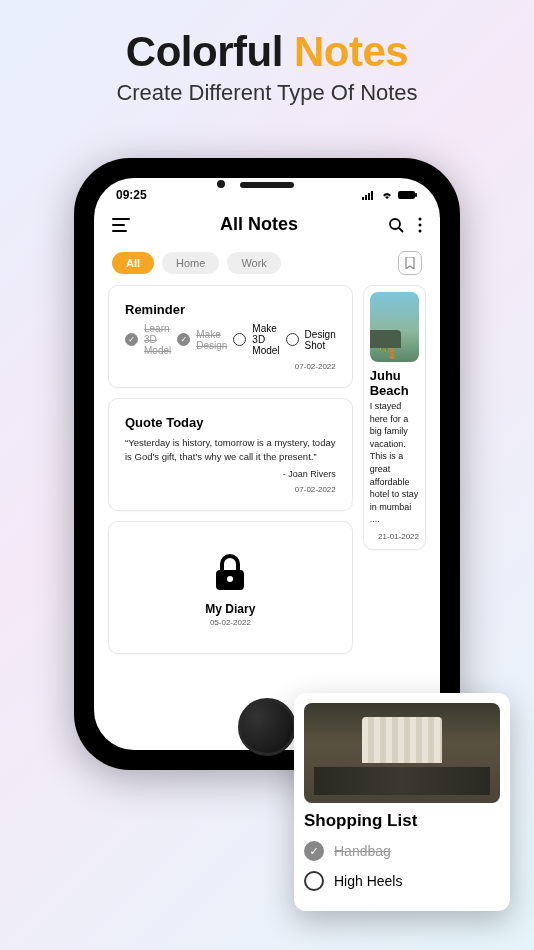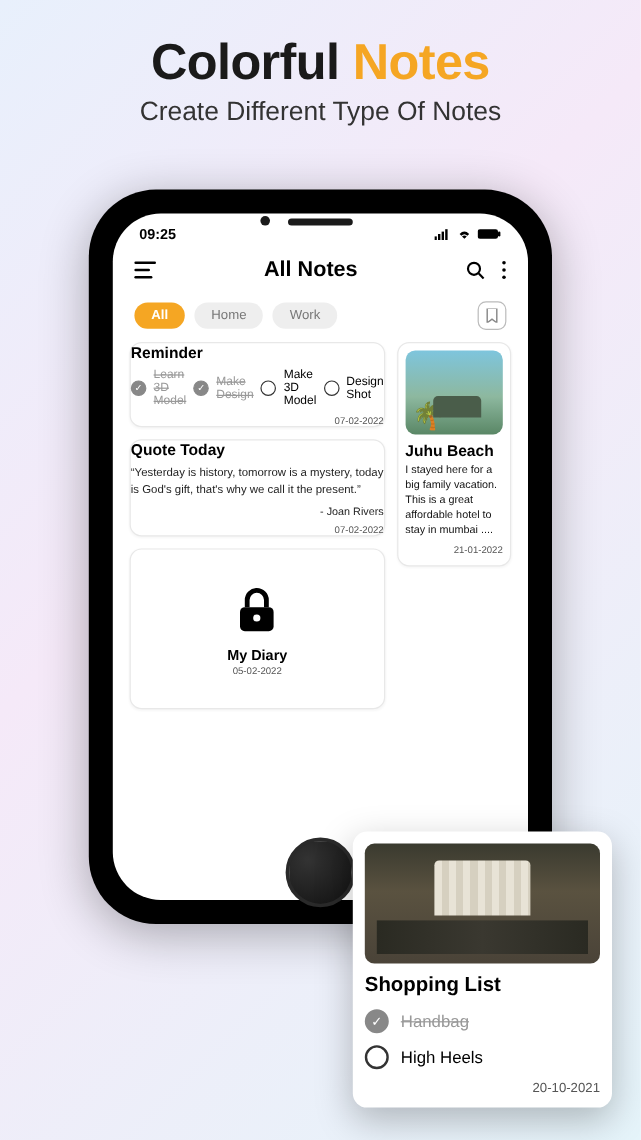--- a/index.html
+++ b/index.html
@@ -108,21 +108,21 @@
       display: flex;
       gap: 10px;
       position: relative;
       height: calc(100% - 120px);
     }
     .col { flex: 1; display: flex; flex-direction: column; gap: 10px; }
     .card {
       background: #fff;
       border: 1px solid #e8e8e8;
       border-radius: 10px;
-      padding: 0;
+      padding: 16px;
       box-shadow: 0 1px 2px rgba(0,0,0,0.04);
     }
     .card-title { font-size: 13px; font-weight: 700; color: #000; margin-bottom: 6px; }
     .checklist { list-style: none; display: flex; flex-direction: row; gap: 6px; }
     .check-item { display: flex; align-items: center; gap: 6px; font-size: 10px; }
     .check-circle {
       width: 13px; height: 13px; border-radius: 50%;
       border: 1.5px solid #333; flex-shrink: 0;
       display: flex; align-items: center; justify-content: center;
     }
@@ -336,14 +336,13 @@
   <div class="float-img"></div>
   <div class="float-title">Shopping List</div>
   <div class="float-check done">
     <span class="fc-circle"></span>
     <span class="ftxt">Handbag</span>
   </div>
   <div class="float-check">
     <span class="fc-circle"></span>
     <span class="ftxt">High Heels</span>
   </div>
-  <div class="float-date">20-10-2021</div>
 </div>
 
 </body></html>

